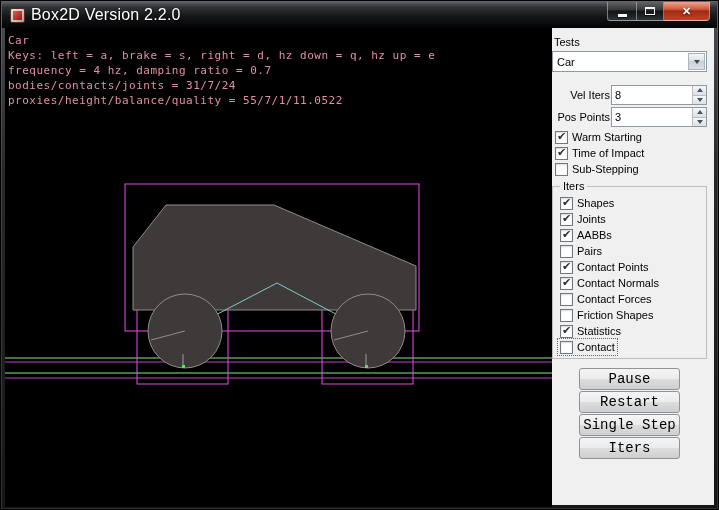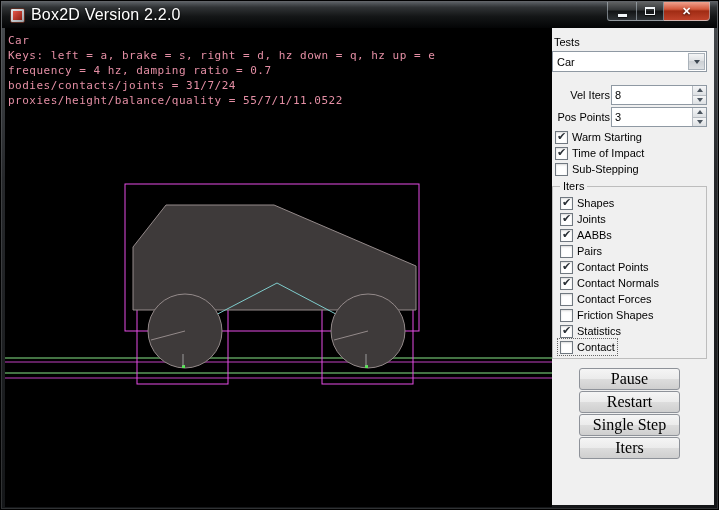--- a/index.html
+++ b/index.html
@@ -90,21 +90,21 @@
     border:1px solid #707880; box-shadow:inset 0 1px 2px rgba(0,0,0,0.15);
     display:flex; align-items:center; justify-content:center; position:relative;
   }
   .tick { visibility:hidden; font-size:11px; line-height:1; color:#2b3137; margin-top:-2px; }
   .cb-box.checked .tick { visibility:visible; }
   .options { margin-top:2px; }
   .group { margin-top:9px; border:1px solid #bdbdbd; padding:8px 4px 3px 4px; position:relative; }
   .group-title { position:absolute; top:-7px; left:7px; background:#f0f0f0; padding:0 3px; }
   .buttons { margin-top:9px; display:flex; flex-direction:column; align-items:center; gap:1px; }
   .btn {
-    width:101px; height:22px; font-family:Liberation Serif, serif; font-size:16px;
+    width:101px; height:22px; font-family:Liberation Mono, monospace; font-size:14px;
     border:1px solid #8e9299; border-radius:3px;
     background:linear-gradient(180deg,#f5f5f5 0%,#ebebeb 50%,#dddddd 50%,#cfcfcf 100%);
   }
 </style>
 <title>Box2D Version 2.2.0</title></head>
 <body>
 
 <div class="window">
   <div class="titlebar">
     <span class="app-icon"></span>

